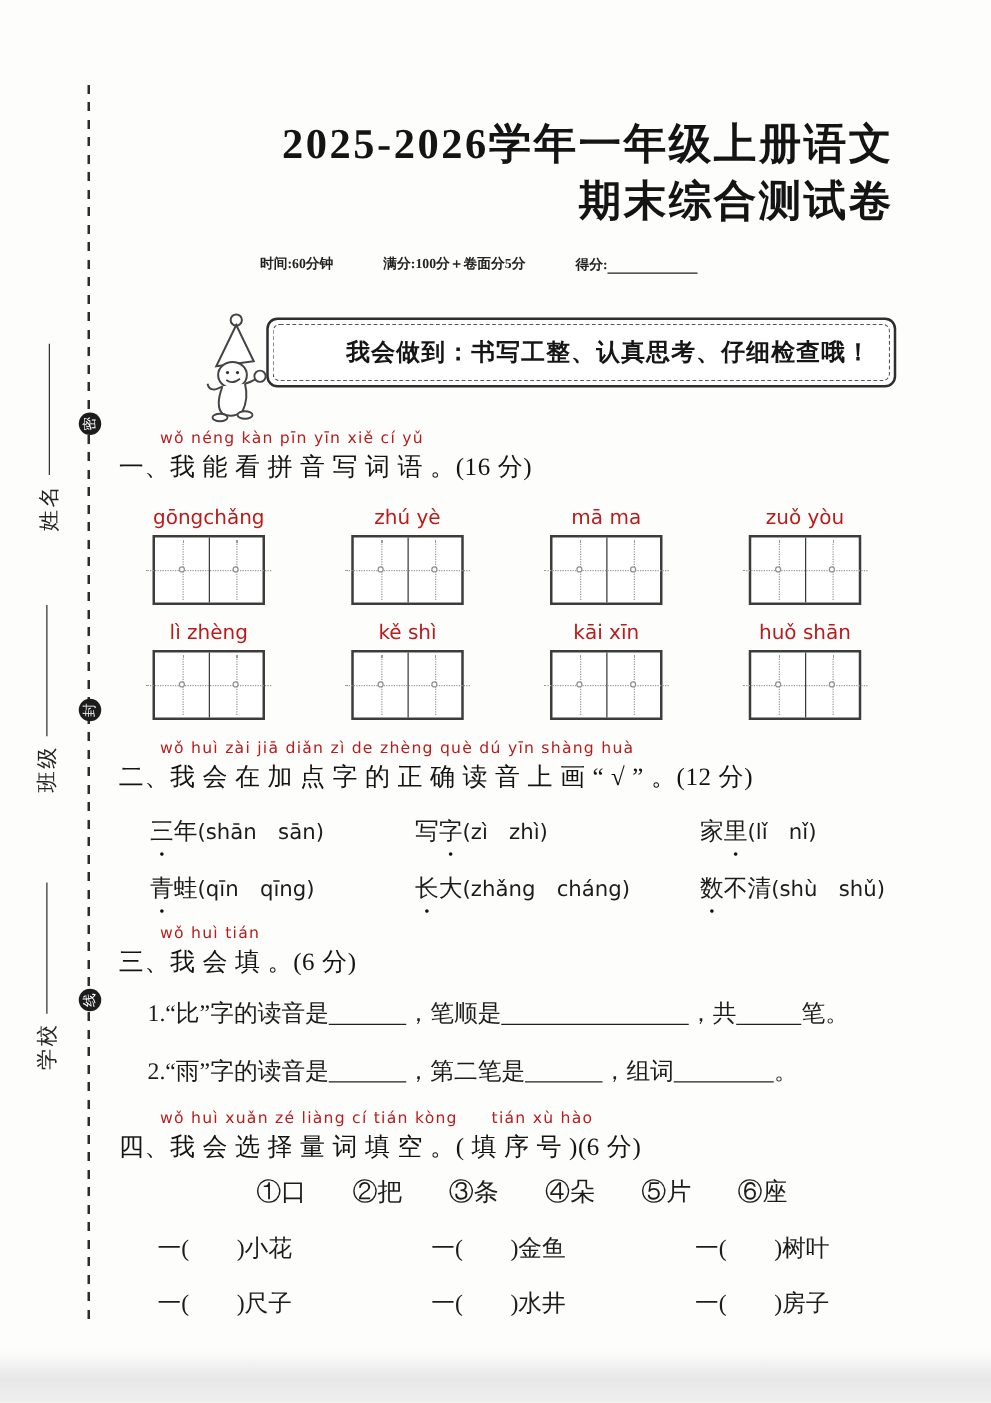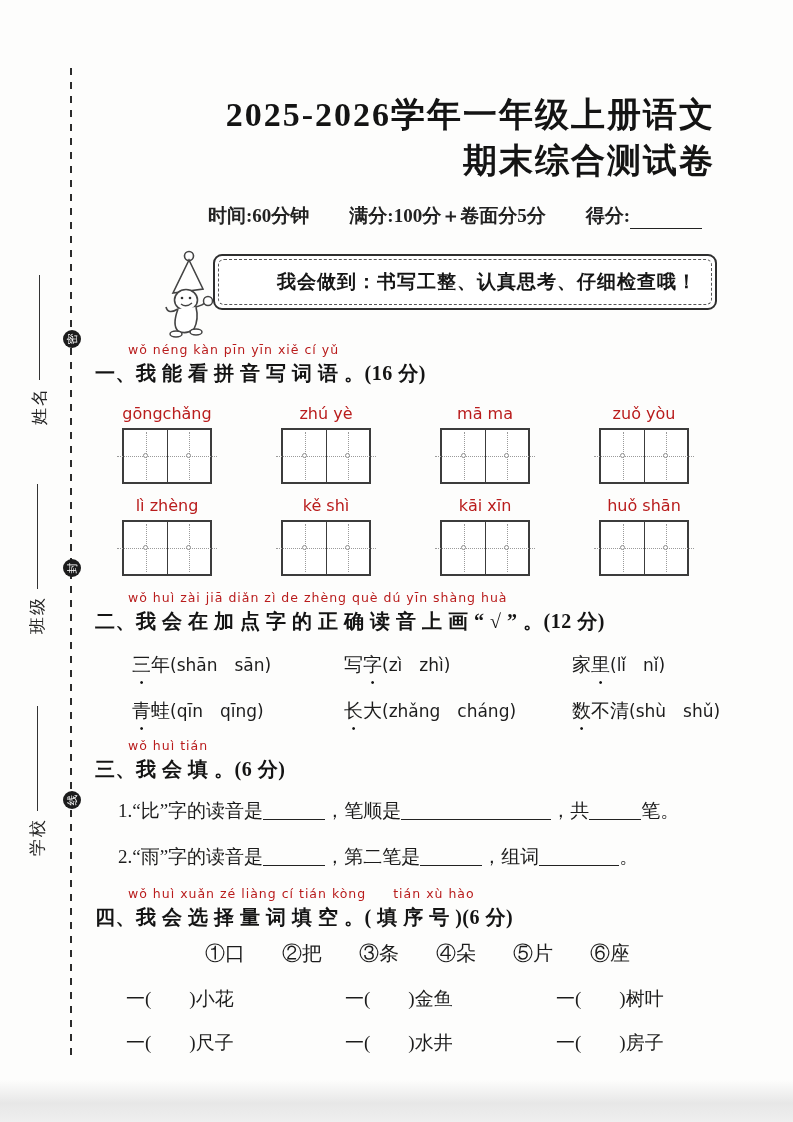--- a/index.html
+++ b/index.html
@@ -10,21 +10,21 @@
     font-family:"Liberation Serif", serif;
   }
   .pinyin { font-family:"DejaVu Sans", sans-serif; color:#b91c1c; }
 
   
   .title { position:absolute; left:95px; width:620px; text-align:right;
            font-size:34px; font-weight:bold; letter-spacing:2px; color:#141414; }
   .title.l1 { top:92px; }
   .title.l2 { top:138px; }
   .info-row { position:absolute; top:203px; left:208px; display:flex; gap:40px;
-              font-size:19px; font-weight:bold; color:#222; white-space:nowrap; }
+              font-size:11px; font-weight:bold; color:#222; white-space:nowrap; }
   .score-wrap { display:flex; align-items:flex-end; }
   .score-line { display:inline-block; width:72px; border-bottom:1.6px solid #222; height:16px; }
 
   
   .clown { position:absolute; left:156px; top:247px; }
   .banner { position:absolute; left:213px; top:254px; width:504px; height:56px;
             border:2px solid #2e2e2e; border-radius:9px; display:flex;
             align-items:center; justify-content:center; background:#fff; }
   .banner::before { content:""; position:absolute; inset:3px; border:1.5px dashed #555;
                     border-radius:6px; }
@@ -36,37 +36,37 @@
   .mlabel { position:absolute; width:150px; height:28px; display:flex; align-items:center;
             gap:7px; transform:rotate(-90deg); font-size:17px; letter-spacing:2px; color:#222;
             white-space:nowrap; }
   .mline { display:inline-block; height:1px; border-bottom:1.6px solid #333; flex:1; }
   .seal-badge { position:absolute; width:18px; height:18px; border-radius:50%;
                 background:#1c1c1c; color:#fff; font-size:11px; line-height:18px;
                 text-align:center; transform:rotate(-90deg); }
 
   
   .sec-pinyin { position:absolute; left:128px; font-size:12.5px; letter-spacing:1px; }
-  .sec-title  { position:absolute; left:95px; font-size:20px; font-weight:bold;
+  .sec-title  { position:absolute; left:95px; font-size:20px; font-weight:normal;
                 letter-spacing:0.5px; color:#141414; white-space:nowrap; }
 
   
   .words-row { position:absolute; left:113px; width:585px; display:flex; justify-content:space-between; }
   .word-block { width:108px; display:flex; flex-direction:column; align-items:center; }
   .pinyin-label { font-size:16px; height:22px; white-space:nowrap; }
   .wgrid { position:relative; display:flex; border:2px solid #3c3c3c; background:#fff; margin-top:2px; }
   .wgrid .cell { position:relative; width:43px; height:52px; }
   .wgrid .cell + .cell { border-left:1.6px solid #3c3c3c; }
   .wgrid .vline { position:absolute; left:50%; top:2px; bottom:2px; border-left:1.4px dotted #9a9a9a; }
   .wgrid .hline { position:absolute; top:50%; left:-7px; right:-7px; border-top:1.4px dotted #9a9a9a; }
   .wgrid .cdot  { position:absolute; left:50%; top:50%; width:5px; height:5px; margin:-3px 0 0 -3px;
                   border:1px solid #909090; border-radius:50%; background:#fff; z-index:1; }
 
   
-  .s2-row { position:absolute; left:120px; display:flex; font-size:19px; white-space:nowrap;margin-left:12px; }
+  .s2-row { position:absolute; left:120px; display:flex; font-size:19px; white-space:nowrap; }
   .s2-row .s2-item:nth-child(1){ width:212px; }
   .s2-row .s2-item:nth-child(2){ width:228px; }
   .dotchar { position:relative; display:inline-block; }
   .dotchar::after { content:"•"; position:absolute; left:50%; bottom:-13px;
                     transform:translateX(-50%); font-size:12px; color:#111; }
   .paren { font-family:"DejaVu Sans", sans-serif; font-size:17px; }
 
   
   .s3-line { position:absolute; left:118px; font-size:19px; white-space:nowrap; }
   .blank { display:inline-block; border-bottom:1.6px solid #222; height:18px; vertical-align:-3px; }

